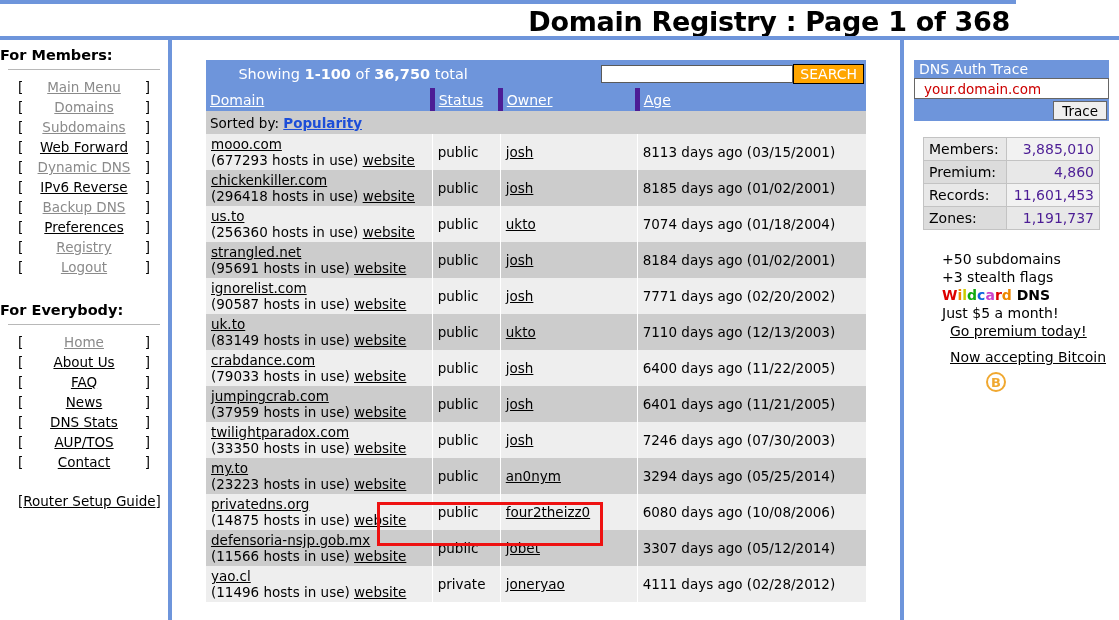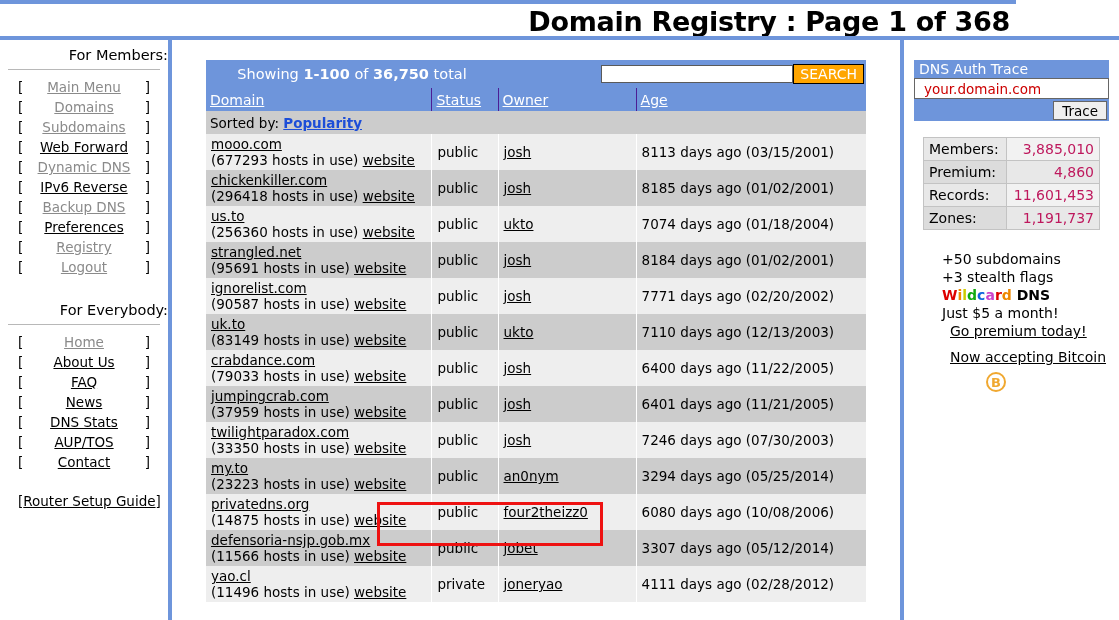--- a/index.html
+++ b/index.html
@@ -30,21 +30,21 @@
 
   
   .left-col{
     position:absolute;left:0;top:40px;width:168px;height:580px;
     background:#ffffff;
   }
   .left-rail{
     position:absolute;left:168px;top:40px;width:4px;height:580px;background:#6e95db;
   }
   .sec-head{
-    text-align:right;font-weight:normal;font-size:14.5px;
+    text-align:left;font-weight:bold;font-size:14.5px;
     padding-top:7px;padding-bottom:3px;
   }
   .sec-rule{
     height:1px;background:#b8b8b8;margin:3px 8px 7px 8px;
   }
   .navrow{
     display:flex;align-items:center;justify-content:space-between;
     padding:0 18px;height:20px;font-size:13.5px;
   }
   .navrow .brk{color:#000;}
@@ -87,21 +87,21 @@
     padding:0 3px;box-sizing:border-box;outline:none;
   }
   .searchbtn{
     height:20px;background:#ffa500;color:#ffffff;border:1px solid #000;
     font-family:"DejaVu Sans","Liberation Sans",sans-serif;
     font-size:14px;padding:0 6px;cursor:pointer;line-height:18px;
     box-sizing:border-box;
   }
   .colhead td{
     background:#6e95db;color:#ffffff;height:21px;
-    font-size:14px;padding:1px 4px;border-right:1px solid #4c1d95;
+    font-size:14px;padding:1px 4px;border-right:5px solid #4c1d95;
   }
   .colhead td:last-child{border-right:none;}
   .colhead a{color:#ffffff;text-decoration:underline;}
   .sortrow td{
     background:#cccccc;height:21px;font-size:13.5px;padding:1px 4px;
   }
   .sortrow b a{font-weight:bold;text-decoration:underline;color:#1d4ed8;}
 
   .drow td{
     font-size:13.5px;padding:2px 5px;vertical-align:middle;
@@ -145,21 +145,21 @@
     font-family:"DejaVu Sans","Liberation Sans",sans-serif;cursor:pointer;
   }
   .stats{
     margin:16px auto 0 auto;border-collapse:collapse;width:177px;
     border:1px solid #c3c3c3;
   }
   .stats td{
     font-size:14px;padding:1px 5px;border:1px solid #c3c3c3;height:20px;
   }
   .stats td.k{background:#e8e8e8;color:#000;}
-  .stats td.v{background:#f2f2f2;color:#be185d;text-align:right;white-space:nowrap;}
+  .stats td.v{background:#f2f2f2;color:#4c1d95;text-align:right;white-space:nowrap;}
   .stats tr.alt td.k{background:#dcdcdc;}
   .stats tr.alt td.v{background:#e8e8e8;}
   .promo{
     margin-top:20px;padding-left:28px;font-size:14px;line-height:18px;
   }
   .promo a{text-decoration:underline;margin-left:8px;}
   .promo .wc span{font-weight:bold;}
   .btc-wrap{margin-top:6px;padding-left:72px;}
   .btc{
     width:20px;height:20px;border-radius:50%;

